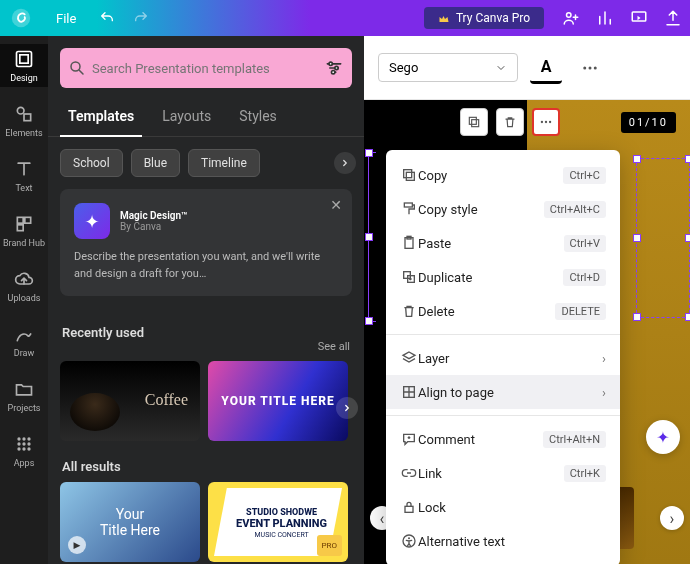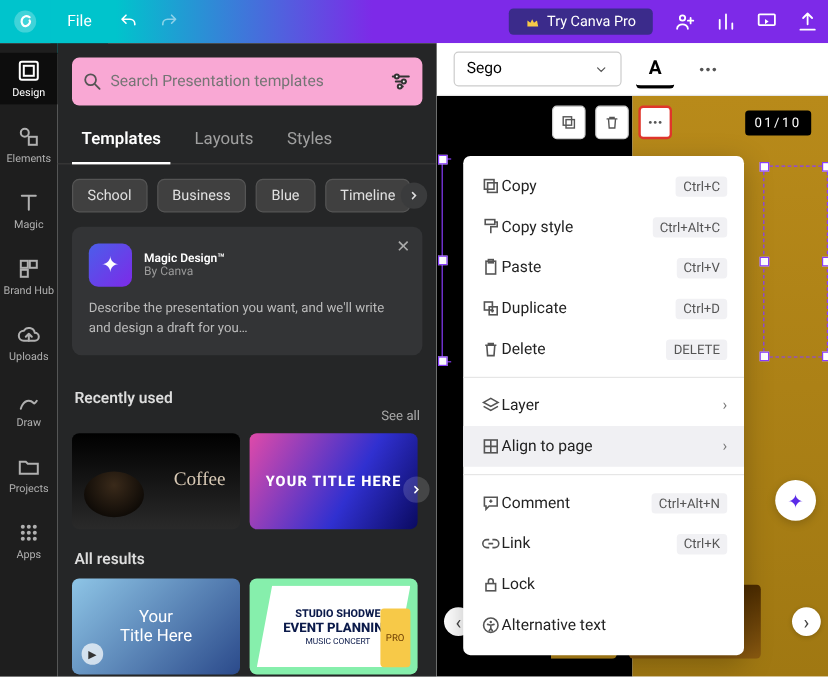--- a/index.html
+++ b/index.html
@@ -43,26 +43,26 @@
   .thumb-row { display:flex; gap:8px; padding:0 12px 14px; position:relative; }
   .thumb { width:140px; height:80px; border-radius:6px; position:relative; overflow:hidden; cursor:pointer; }
   .thumb.coffee { background:linear-gradient(#000,#2a2a2a); }
   .thumb.coffee .cup { position:absolute; left:10px; bottom:10px; width:50px; height:38px; background:radial-gradient(circle at 50% 30%, #3a2a1a, #000); border-radius:50%; }
   .thumb.coffee .txt { position:absolute; right:12px; top:30px; color:#d8c9b5; font-family: serif; font-size:16px; }
   .thumb.title { background:linear-gradient(120deg,#e04aa9,#3030d0 60%,#0a0a60); display:flex; align-items:center; justify-content:center; color:#fff; font-weight:800; font-size:12px; letter-spacing:1px; }
   .row-scroll { position:absolute; right:6px; top:50%; transform:translateY(-50%); width:22px; height:22px; border-radius:50%; background:rgba(255,255,255,.15); display:flex; align-items:center; justify-content:center; color:#fff; cursor:pointer; }
   .thumb.blue { background:linear-gradient(135deg,#8ec5e6,#2b4a8b); display:flex; flex-direction:column; align-items:center; justify-content:center; color:#fff; font-family:serif; }
   .thumb.blue .l1{font-size:14px;} .thumb.blue .l2{font-size:14px;}
   .thumb.blue .play{ position:absolute; left:8px; bottom:8px; width:18px; height:18px; border-radius:50%; background:rgba(255,255,255,.7); display:flex; align-items:center; justify-content:center; font-size:9px; color:#333; }
-  .thumb.event { background:#86efac; position:relative; }
+  .thumb.event { background:#fde047; position:relative; }
   .thumb.event::before{ content:""; position:absolute; inset:6px; background:#fff; clip-path: polygon(10% 0,100% 0,90% 100%,0 100%); }
   .thumb.event .etxt{ position:absolute; left:28px; top:26px; color:#0b1a4a; font-size:9px; font-weight:800; line-height:1.1; text-align:center;}
-  .thumb.event .pro{ position:absolute; right:6px; bottom:6px; background:#f7c948; color:#6b3b00; font-size:8px; padding:20px 5px; border-radius:3px;text-align:center;}
+  .thumb.event .pro{ position:absolute; right:6px; bottom:6px; background:#f7c948; color:#6b3b00; font-size:8px; padding:6px 5px; border-radius:3px;text-align:center;}
   .canvas-area { flex:1; position:relative; background:#fff; display:flex; flex-direction:column; }
-  .toolbar { height:44px; display:flex; align-items:center; gap:12px; padding:0 14px; border-bottom:1px solid #e6e6e6; position:relative; z-index:3; }
+  .toolbar { height:64px; display:flex; align-items:center; gap:12px; padding:0 14px; border-bottom:1px solid #e6e6e6; position:relative; z-index:3; }
   .font-select { display:flex; align-items:center; justify-content:space-between; border:1px solid #ccc; border-radius:4px; padding:6px 10px; width:140px; font-size:13px; cursor:pointer; }
   .tb-icon { width:32px; height:32px; display:flex; align-items:center; justify-content:center; cursor:pointer; border-radius:4px; font-weight:700; }
   .canvas-stage { flex:1; position:relative; overflow:hidden; }
   .stage-bg { position:absolute; inset:0; display:flex; }
   .stage-l { flex:1; background:#000; }
   .stage-r { flex:1; background:linear-gradient(#b88a1a,#a07812); }
   .page-badge { position:absolute; top:12px; right:14px; background:#000; color:#fff; font-size:11px; padding:4px 8px; border-radius:3px; letter-spacing:2px; z-index:1; }
   .page-toolbar { position:absolute; top:8px; left:96px; display:flex; gap:8px; z-index:2; }
   .pt-btn { width:28px; height:28px; border:1px solid #ccc; border-radius:4px; background:#fff; display:flex; align-items:center; justify-content:center; cursor:pointer; color:#555; }
   .pt-btn.hl { border:2px solid #e0352b; }
@@ -158,21 +158,21 @@
           </svg>
         </div>
         <span>Elements</span>
       </div>
     <div class="rail-item">
         <div class="ricon">
           <svg width="20" height="20" viewBox="0 0 24 24">
             <path d="M5 5h14M12 5v14" stroke="currentColor" stroke-width="2" stroke-linecap="round"></path>
           </svg>
         </div>
-        <span>Magic</span>
+        <span>Text</span>
       </div>
     <div class="rail-item">
         <div class="ricon">
           <svg width="20" height="20" viewBox="0 0 24 24">
             <rect x="4" y="4" width="7" height="7" stroke="currentColor" stroke-width="2" fill="none"></rect>
             <rect x="13" y="4" width="7" height="7" stroke="currentColor" stroke-width="2" fill="none"></rect>
             <rect x="4" y="13" width="7" height="7" stroke="currentColor" stroke-width="2" fill="none"></rect>
           </svg>
         </div>
         <span>Brand Hub</span>
@@ -236,21 +236,20 @@
           </svg>
       </div>
     </div>
     <div class="tabs">
       <div class="tab active"><span>Templates</span></div>
       <div class="tab"><span>Layouts</span></div>
       <div class="tab"><span>Styles</span></div>
     </div>
     <div class="chips">
       <div class="chip"><span>School</span></div>
-      <div class="chip"><span>Business</span></div>
       <div class="chip"><span>Blue</span></div>
       <div class="chip"><span>Timeline</span></div>
       <div class="chip-scroll">
           <svg width="10" height="10" viewBox="0 0 24 24">
             <path d="M9 6l6 6-6 6" stroke="currentColor" stroke-width="3" fill="none" stroke-linecap="round"></path>
           </svg>
         </div>
     </div>
     <div class="magic">
       <div class="magic-close">✕</div>

